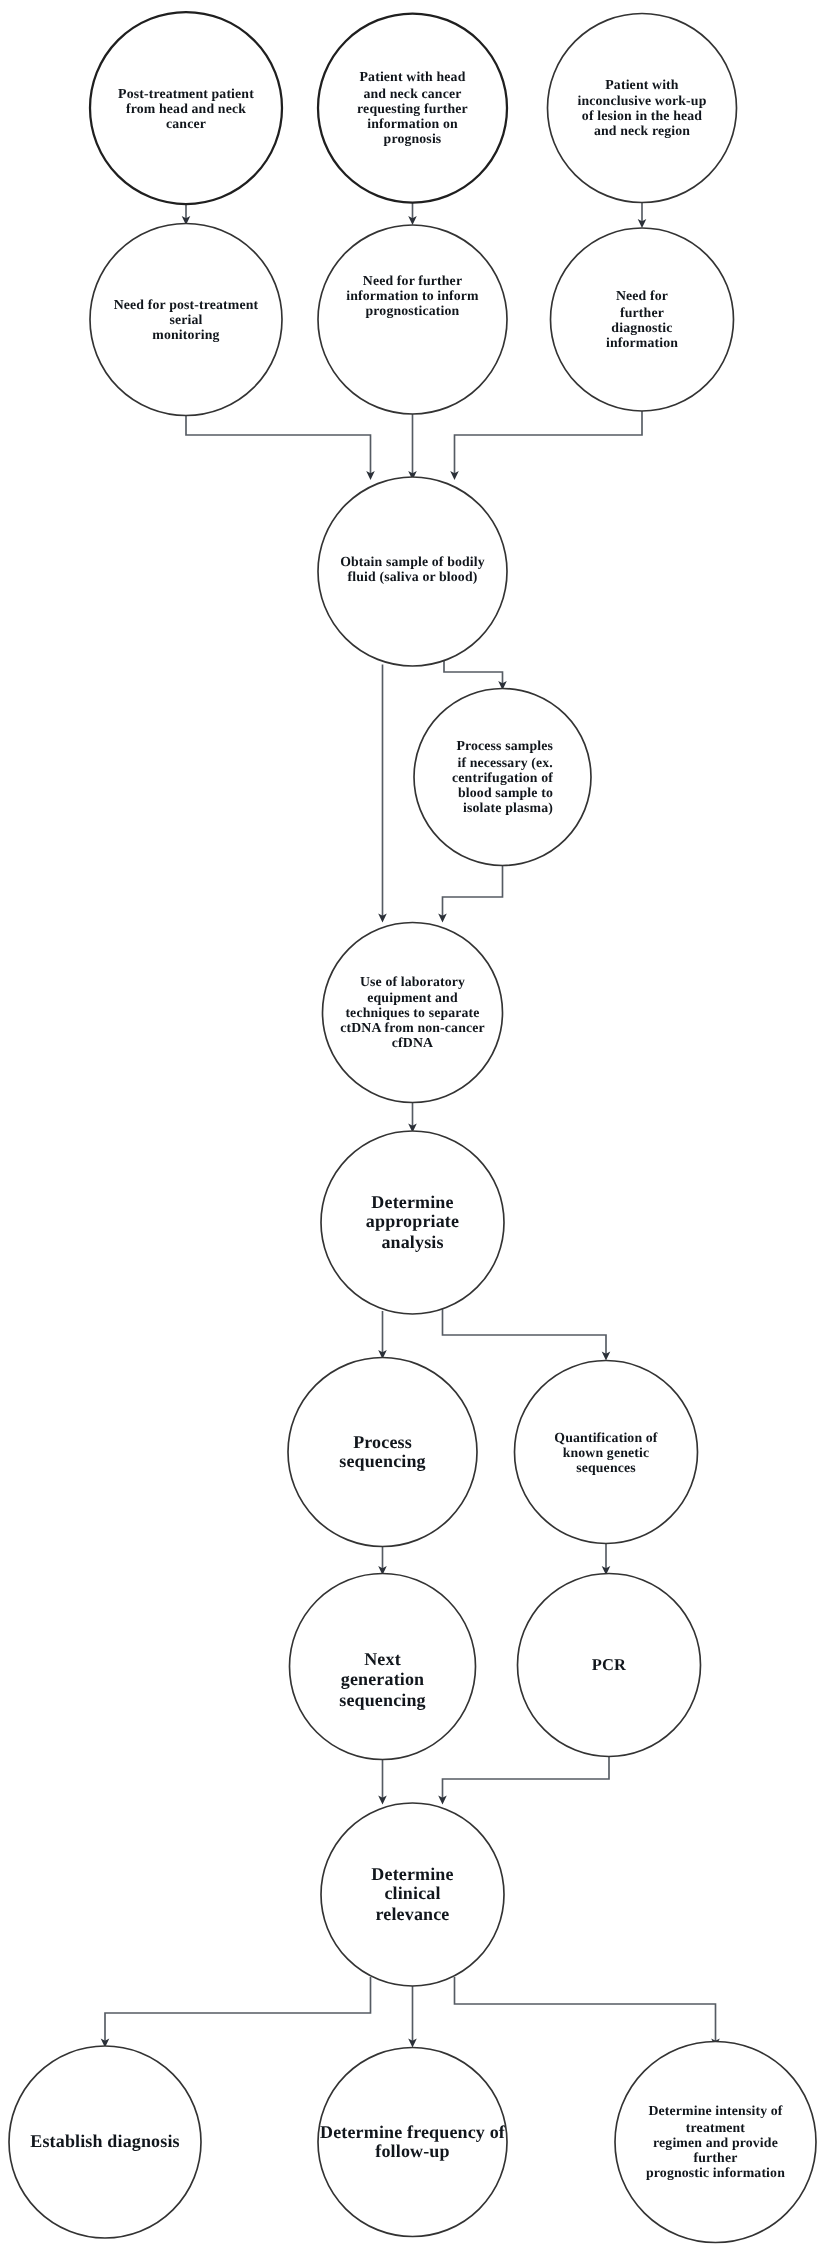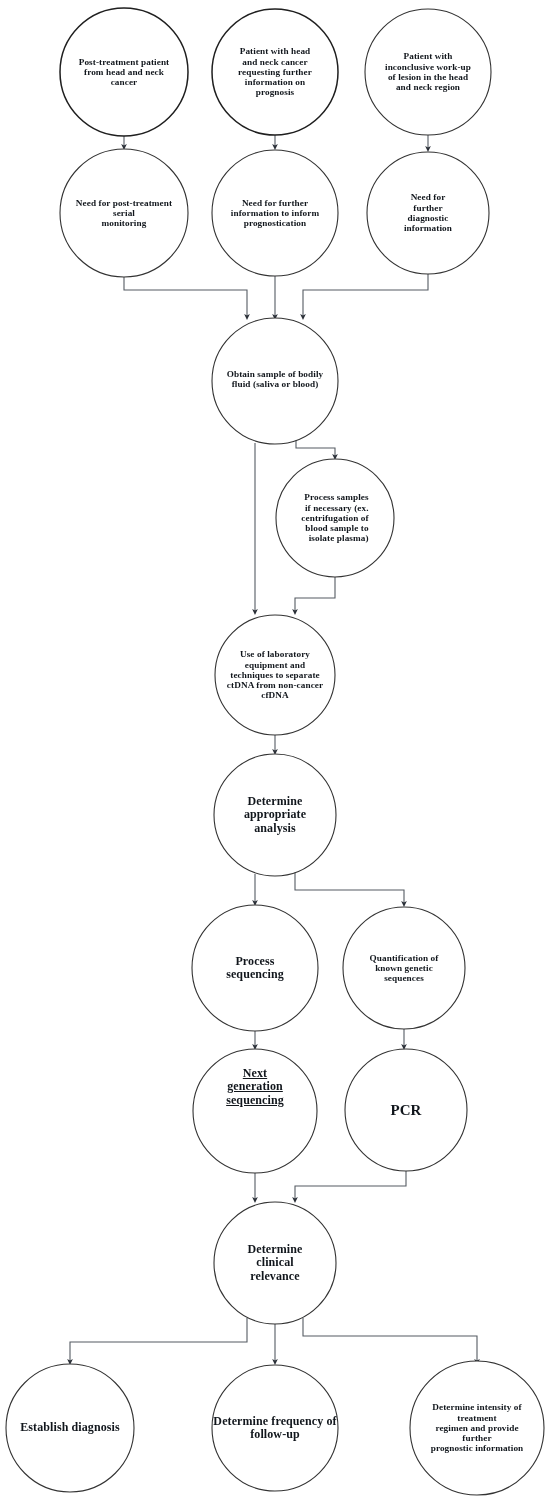--- a/index.html
+++ b/index.html
@@ -46,21 +46,21 @@
     font-family: "Liberation Serif", "DejaVu Serif", serif;
     font-weight: bold;
     color: #11161c;
     line-height: 1.12;
     white-space: pre-line;
     pointer-events: none;
     letter-spacing: 0.1px;
   }
   .fs-9  { font-size: 9.2px; }
   .fs-10 { font-size: 12px; }
-  .fs-11 { font-size: 15px; }
+  .fs-11 { font-size: 11px; }
 </style>
 </head>
 <body>
 
 <div id="page">
 
   <svg class="flow" viewBox="0 0 550 1498">
     <defs>
       <marker id="arrowhead" markerWidth="7" markerHeight="7" refX="3.2" refY="3.2" orient="auto" markerUnits="strokeWidth">
         <path d="M 0.4 0.6 L 6.0 3.2 L 0.4 5.8 L 1.9 3.2 Z" fill="#2b3038"></path>
@@ -118,21 +118,21 @@
 requesting further
 information on
 prognosis</div>
       <div class="node-label fs-9" style="left: 357px; top: 9px; width: 142px; height: 126px;">Patient with
 inconclusive work-up
 of lesion in the head
 and neck region</div>
       <div class="node-label fs-9" style="left: 52px; top: 149px; width: 144px; height: 128px;">Need for post-treatment
 serial
 monitoring</div>
-      <div class="node-label fs-9" style="left: 204px; top: 150px; width: 142px; height: 126px;">Need for further
+      <div class="node-label fs-9" style="left: 204px; top: 134px; width: 142px; height: 126px;">Need for further
 information to inform
 prognostication</div>
       <div class="node-label fs-9" style="left: 359px; top: 152px; width: 138px; height: 122px;">Need for
 further
 diagnostic
 information</div>
       <div class="node-label fs-9" style="left: 204px; top: 316px; width: 142px; height: 126px;">Obtain sample of bodily
 fluid (saliva or blood)</div>
       <div class="node-label fs-9" style="left: 268px; top: 459px; width: 134px; height: 118px; text-align: right;">Process samples
 if necessary (ex.
@@ -145,21 +145,21 @@
 ctDNA from non-cancer
 cfDNA</div>
       <div class="node-label fs-10" style="left: 206px; top: 754px; width: 138px; height: 122px;">Determine
 appropriate
 analysis</div>
       <div class="node-label fs-10" style="left: 184px; top: 905px; width: 142px; height: 126px;">Process
 sequencing</div>
       <div class="node-label fs-9" style="left: 335px; top: 907px; width: 138px; height: 122px;">Quantification of
 known genetic
 sequences</div>
-      <div class="node-label fs-10" style="left: 185px; top: 1025px; width: 140px; height: 124px; text-decoration: underline;">Next
+      <div class="node-label fs-10" style="left: 185px; top: 1058px; width: 140px; height: 124px;">Next
 generation
 sequencing</div>
       <div class="node-label fs-11" style="left: 337px; top: 1049px; width: 138px; height: 122px;">PCR</div>
       <div class="node-label fs-10" style="left: 206px; top: 1202px; width: 138px; height: 122px;">Determine
 clinical
 relevance</div>
       <div class="node-label fs-10" style="left: -2px; top: 1364px; width: 144px; height: 128px;">Establish diagnosis</div>
       <div class="node-label fs-10" style="left: 204px; top: 1365px; width: 142px; height: 126px;">Determine frequency of
 follow-up</div>
       <div class="node-label fs-9" style="left: 402px; top: 1361px; width: 150px; height: 134px;">Determine intensity of

